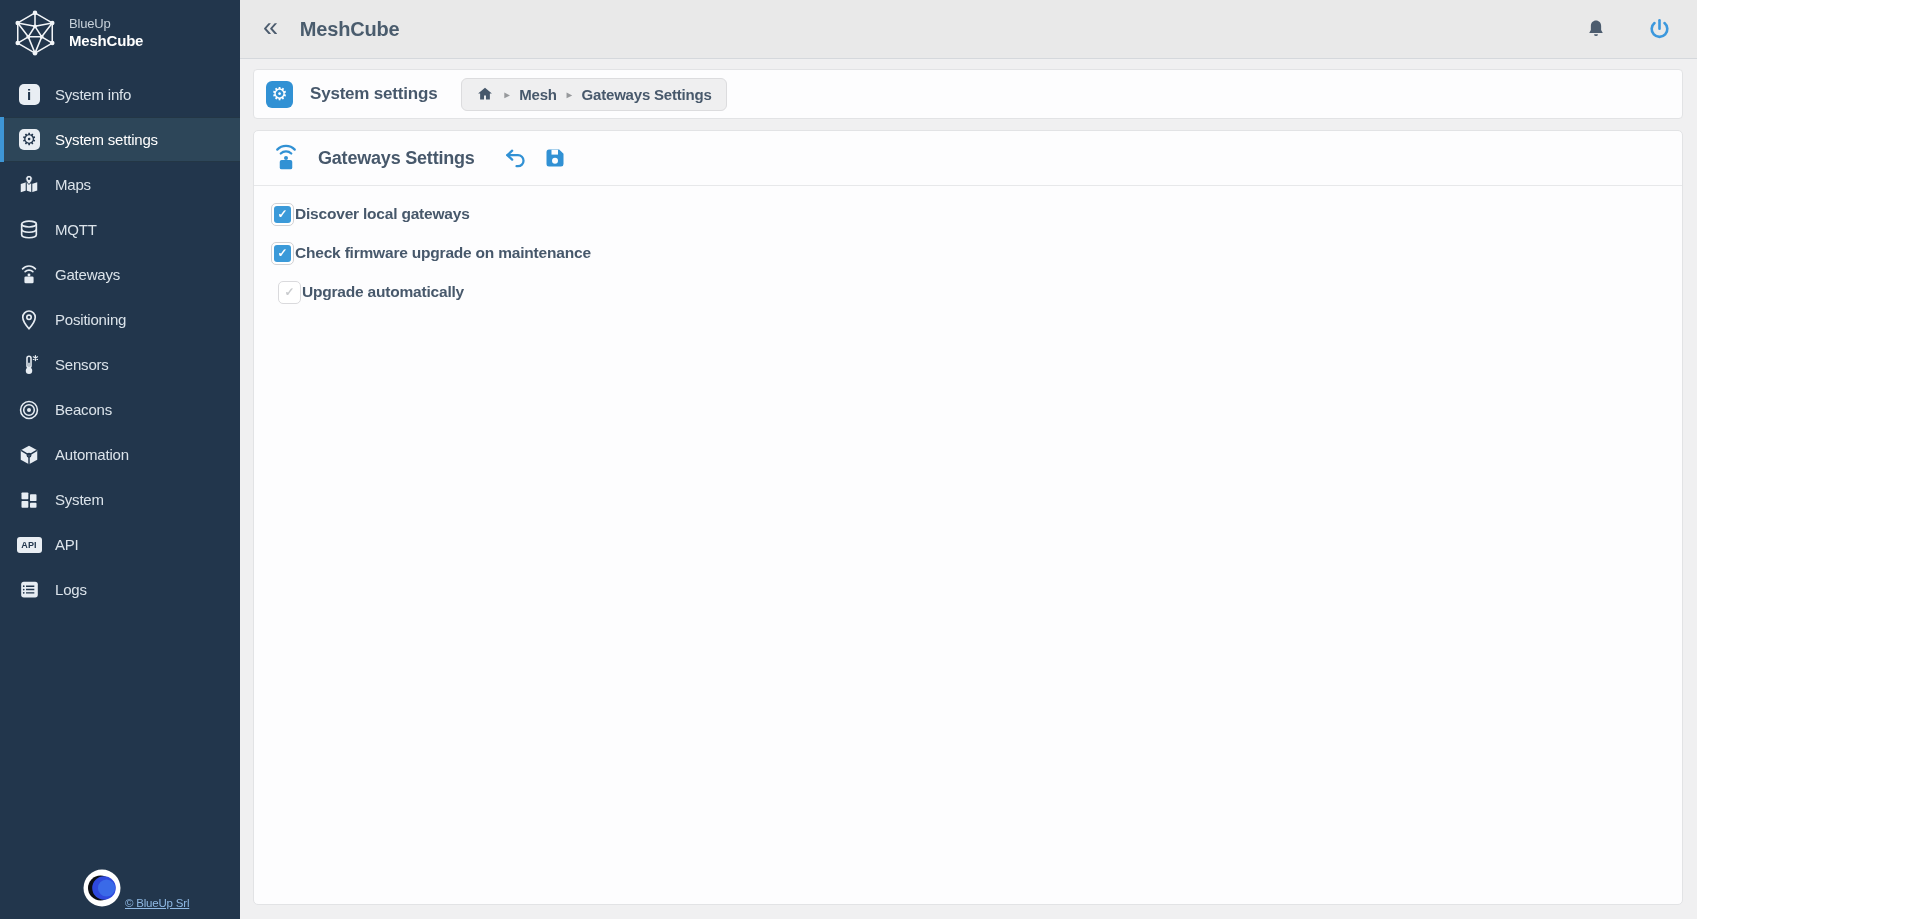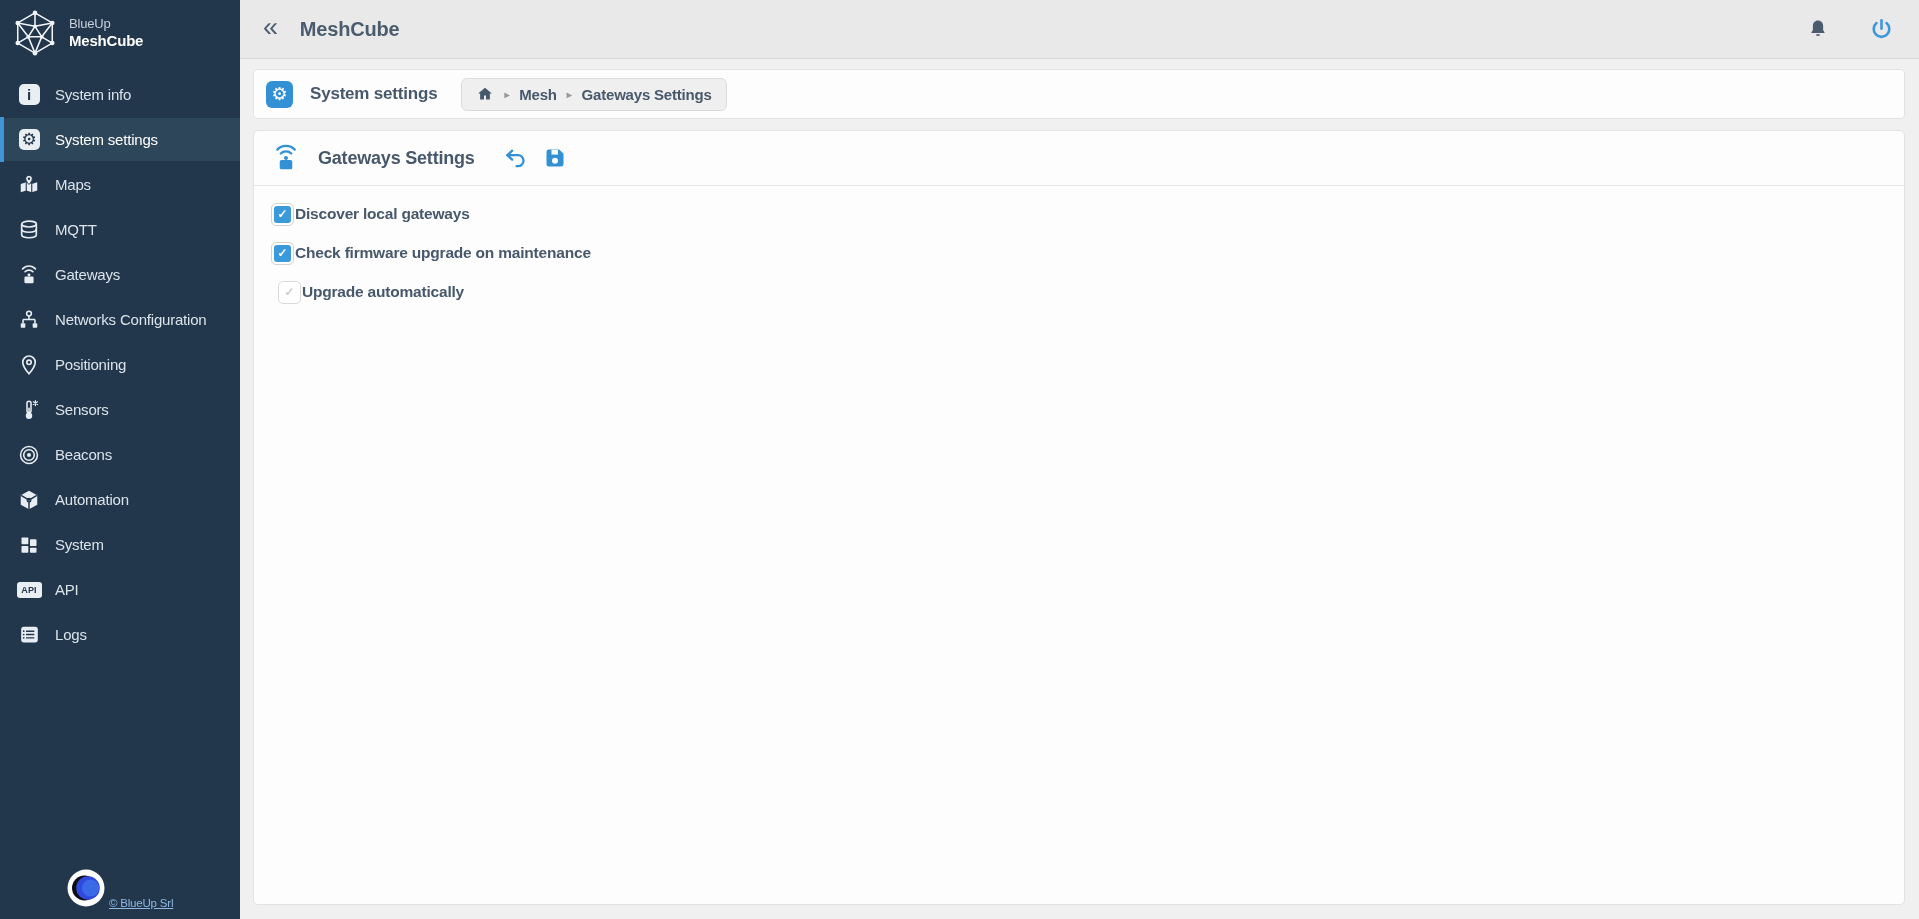--- a/index.html
+++ b/index.html
@@ -1,38 +1,38 @@
 <!DOCTYPE html>
 <html style="--sidebar-bg: #22364c; --sidebar-active-bg: #2d4659; --accent-blue: #3191d4; --checkbox-blue: #3b9ad9; --power-blue: #3c98dd; --topbar-bg: #e9e9e9; --content-bg: #f0f0f1; --card-bg: #fdfdfe; --slate-text: #47586b;"><head>
 <meta charset="utf-8">
 <style>
   * { margin:0; padding:0; box-sizing:border-box; }
   html,body { width:1919px; height:919px; overflow:hidden; }
   body { font-family:"Liberation Sans", sans-serif; letter-spacing:-0.2px; }
 
-  .app { display:flex; width:1919px; height:919px; background:var(--content-bg,#f0f0f1);justify-content:flex-end; }
+  .app { display:flex; width:1697px; height:919px; background:var(--content-bg,#f0f0f1);justify-content:flex-end; }
 
   
   .sidebar { width:240px; min-width:240px; height:100%; background:var(--sidebar-bg,#22364c); position:relative; display:flex; flex-direction:column; }
   .brand { height:66px; display:flex; align-items:center; gap:11px; padding:6px 6px 6px 12px; }
   .brand-text { display:flex; flex-direction:column; line-height:1.25; }
   .brand-line1 { font-size:13px; color:#c7d1da; }
   .brand-line2 { font-size:15px; font-weight:700; color:#ffffff; }
   .nav { margin-top:6px; flex:1 1 auto; }
   .nav-item { height:45px; display:flex; align-items:center; padding-left:12px; border-left:4px solid transparent; color:#dbe3ea; cursor:pointer; }
   .nav-item.active { background:var(--sidebar-active-bg,#2d4659); border-left-color:#3e96d6; color:#fff;
         box-shadow: inset 0 1px 0 rgba(0,0,0,.22), inset 0 -1px 0 rgba(0,0,0,.22); }
   .nav-ic { width:26px; height:24px; display:flex; align-items:center; justify-content:center; margin-right:13px; color:#e7edf3; flex:none; }
   .nav-label { font-size:15px; font-weight:400; white-space:nowrap; }
   .iconsq { width:21px; height:21px; border-radius:5px; background:#e9eef3; color:#22364c; font-size:15px; font-weight:700;
             display:flex; align-items:center; justify-content:center; line-height:1; }
   .iconsq.gear { font-size:17px; font-weight:400; }
   .icon-api { width:25px; height:16px; border-radius:3px; background:#e9eef3; color:#22364c; font-size:9px; font-weight:700;
             display:flex; align-items:center; justify-content:center; letter-spacing:.2px; }
-  .sidebar-footer { position:absolute; bottom:8px; left:0; width:100%; text-align:center; }
+  .sidebar-footer { position:absolute; bottom:8px; left:16px; width:100%; text-align:center; }
   .sidebar-footer a { font-size:11.5px; color:#8fb9e4; text-decoration:underline; cursor:pointer; }
 
   
   .main { flex:1 1 auto; display:flex; flex-direction:column; min-width:0; }
   .topbar { height:59px; background:var(--topbar-bg,#e9e9e9); border-bottom:1px solid #d5d8dc; display:flex; align-items:center; padding:0 25px 0 23px; }
   .collapse { font-size:27px; color:#4c5c6e; cursor:pointer; line-height:1; margin-top:-4px; }
   .topbar-title { font-size:20px; font-weight:700; color:#4a5c6d; margin-left:22px; }
   .topbar-spacer { flex:1; }
   .topbar-btn { border:none; background:none; cursor:pointer; display:flex; align-items:center; }
   .bell-btn { margin-right:40px; color:#4c5c6e; }
@@ -147,31 +147,20 @@
           <svg width="22" height="22" viewBox="0 0 24 24">
             <circle cx="12" cy="12" r="1.6" fill="currentColor"></circle>
             <rect x="7" y="13.5" width="10" height="7.5" rx="1.5" fill="currentColor"></rect>
             <path d="M7.8 8.4a6 6 0 0 1 8.4 0" fill="none" stroke="currentColor" stroke-width="1.8" stroke-linecap="round"></path>
             <path d="M5 5.3a9.5 9.5 0 0 1 14 0" fill="none" stroke="currentColor" stroke-width="1.8" stroke-linecap="round"></path>
           </svg>
         </span>
         <span class="nav-label">Gateways</span>
       </div>
 
-      <div class="nav-item">
-        <span class="nav-ic">
-          <svg width="22" height="22" viewBox="0 0 24 24">
-            <circle cx="12" cy="5" r="2.6" fill="none" stroke="currentColor" stroke-width="1.7"></circle>
-            <path d="M12 7.6v3.9M5.5 11.5h13M5.5 11.5v4M18.5 11.5v4" fill="none" stroke="currentColor" stroke-width="1.7"></path>
-            <rect x="3" y="15.5" width="5" height="5" rx="0.8" fill="currentColor"></rect>
-            <rect x="16" y="15.5" width="5" height="5" rx="0.8" fill="currentColor"></rect>
-          </svg>
-        </span>
-        <span class="nav-label">Networks Configuration</span>
-      </div>
 
 
       <div class="nav-item">
         <span class="nav-ic">
           <svg width="22" height="22" viewBox="0 0 24 24" fill="none" stroke="currentColor" stroke-width="1.8">
             <path d="M12 2.2c-3.8 0-6.8 3-6.8 6.8 0 4.8 6.8 12.6 6.8 12.6s6.8-7.8 6.8-12.6c0-3.8-3-6.8-6.8-6.8z"></path>
             <circle cx="12" cy="9" r="2.4"></circle>
           </svg>
         </span>
         <span class="nav-label">Positioning</span>

